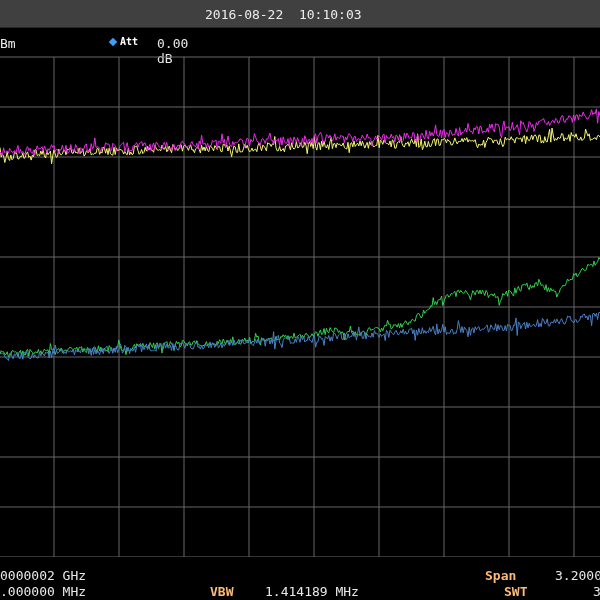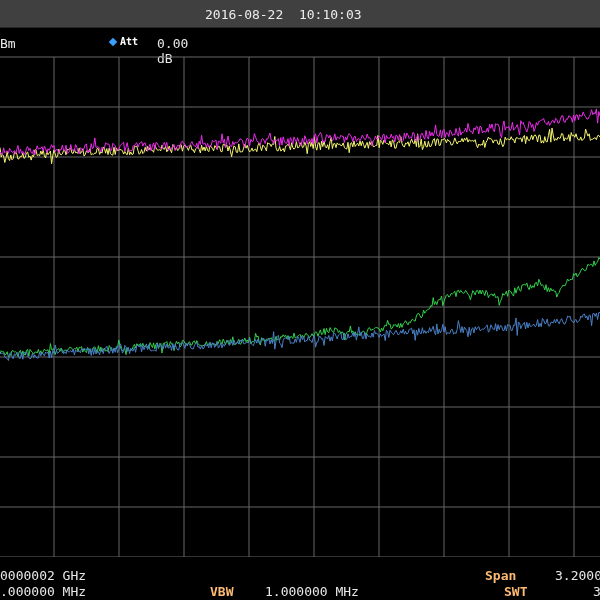--- a/index.html
+++ b/index.html
@@ -72,16 +72,16 @@
     <polyline fill="none" stroke="#4a80c6" stroke-width="1" points="0.0,353.3 1.2,353.2 2.4,353.3 3.6,353.2 4.8,357.0 6.0,357.9 7.2,358.5 8.4,360.5 9.6,353.5 10.8,352.9 12.0,356.2 13.2,358.7 14.4,353.8 15.6,355.5 16.8,352.3 18.0,353.2 19.2,358.4 20.4,358.3 21.6,352.4 22.8,359.3 24.0,352.2 25.2,353.4 26.4,351.7 27.6,355.7 28.8,357.6 30.0,358.9 31.2,358.0 32.4,353.5 33.6,357.5 34.8,354.8 36.0,357.3 37.2,358.0 38.4,357.8 39.6,352.1 40.8,355.9 42.0,352.6 43.2,354.1 44.4,355.9 45.6,352.0 46.8,353.3 48.0,352.2 49.2,358.1 50.4,351.2 51.6,357.9 52.8,350.4 54.0,353.5 55.2,345.0 56.4,350.3 57.6,353.4 58.8,352.2 60.0,350.8 61.2,349.5 62.4,349.6 63.6,353.7 64.8,351.7 66.0,353.7 67.2,349.7 68.4,352.0 69.6,351.7 70.8,350.6 72.0,352.2 73.2,349.0 74.4,355.0 75.6,349.9 76.8,351.6 78.0,350.8 79.2,350.8 80.4,352.8 81.6,348.6 82.8,349.9 84.0,349.3 85.2,349.0 86.4,350.0 87.6,347.6 88.8,353.9 90.0,348.4 91.2,355.5 92.4,348.1 93.6,354.5 94.8,348.4 96.0,354.0 97.2,349.9 98.4,351.7 99.6,354.9 100.8,349.2 102.0,347.9 103.2,353.6 104.4,349.0 105.6,348.2 106.8,346.2 108.0,350.3 109.2,353.5 110.4,350.4 111.6,347.4 112.8,353.3 114.0,347.9 115.2,352.3 116.4,346.4 117.6,352.7 118.8,350.2 120.0,343.6 121.2,345.7 122.4,353.1 123.6,351.2 124.8,345.4 126.0,346.8 127.2,351.5 128.4,347.4 129.6,353.7 130.8,348.3 132.0,350.8 133.2,350.8 134.4,347.3 135.6,352.3 136.8,345.5 138.0,345.1 139.2,347.0 140.4,344.4 141.6,351.7 142.8,345.7 144.0,349.6 145.2,346.6 146.4,343.9 147.6,349.6 148.8,344.6 150.0,350.0 151.2,350.9 152.4,350.3 153.6,350.7 154.8,350.0 156.0,351.3 157.2,343.5 158.4,347.5 159.6,343.4 160.8,344.8 162.0,348.8 163.2,349.1 164.4,342.9 165.6,348.1 166.8,344.2 168.0,347.9 169.2,347.8 170.4,345.4 171.6,350.4 172.8,343.4 174.0,349.2 175.2,344.4 176.4,347.5 177.6,350.0 178.8,349.9 180.0,343.2 181.2,344.8 182.4,342.5 183.6,344.7 184.8,348.4 186.0,343.3 187.2,345.7 188.4,343.1 189.6,343.9 190.8,347.9 192.0,348.7 193.2,349.0 194.4,345.6 195.6,343.4 196.8,342.0 198.0,347.3 199.2,346.4 200.4,349.1 201.6,345.4 202.8,348.8 204.0,348.0 205.2,343.9 206.4,346.0 207.6,344.9 208.8,347.8 210.0,341.9 211.2,347.8 212.4,342.9 213.6,343.3 214.8,347.3 216.0,344.4 217.2,341.9 218.4,348.0 219.6,346.5 220.8,342.9 222.0,347.9 223.2,344.3 224.4,346.2 225.6,342.9 226.8,341.9 228.0,340.0 229.2,345.4 230.4,344.4 231.6,340.6 232.8,345.4 234.0,340.2 235.2,343.4 236.4,343.9 237.6,341.6 238.8,344.1 240.0,339.9 241.2,341.8 242.4,339.0 243.6,343.5 244.8,343.9 246.0,342.2 247.2,342.6 248.4,342.6 249.6,338.3 250.8,342.5 252.0,344.5 253.2,345.7 254.4,343.2 255.6,339.4 256.8,343.2 258.0,339.1 259.2,343.2 260.4,343.4 261.6,338.6 262.8,338.8 264.0,338.5 265.2,346.2 266.4,340.1 267.6,340.8 268.8,338.1 270.0,344.1 271.2,339.5 272.4,343.5 273.6,331.7 274.8,349.1 276.0,341.1 277.2,336.5 278.4,335.3 279.6,343.1 280.8,344.1 282.0,347.7 283.2,340.4 284.4,338.0 285.6,337.9 286.8,337.5 288.0,339.6 289.2,336.4 290.4,343.4 291.6,342.9 292.8,343.0 294.0,343.2 295.2,339.0 296.4,342.3 297.6,336.3 298.8,338.4 300.0,342.4 301.2,336.2 302.4,339.6 303.6,336.3 304.8,342.0 306.0,340.5 307.2,340.5 308.4,336.0 309.6,340.2 310.8,340.4 312.0,342.6 313.2,338.1 314.4,334.9 315.6,347.2 316.8,342.1 318.0,341.7 319.2,336.4 320.4,336.5 321.6,339.3 322.8,338.7 324.0,345.4 325.2,336.6 326.4,337.3 327.6,338.9 328.8,335.4 330.0,341.2 331.2,336.9 332.4,340.9 333.6,333.2 334.8,333.2 336.0,335.9 337.2,339.0 338.4,335.1 339.6,334.0 340.8,332.9 342.0,339.4 343.2,339.7 344.4,332.9 345.6,339.8 346.8,339.1 348.0,333.7 349.2,337.9 350.4,336.6 351.6,336.7 352.8,332.8 354.0,336.6 355.2,332.7 356.4,340.1 357.6,333.6 358.8,326.9 360.0,336.0 361.2,331.9 362.4,338.5 363.6,338.3 364.8,332.3 366.0,339.1 367.2,334.1 368.4,336.5 369.6,336.0 370.8,337.5 372.0,333.0 373.2,337.2 374.4,330.6 375.6,333.8 376.8,333.1 378.0,334.7 379.2,337.4 380.4,333.8 381.6,336.4 382.8,335.2 384.0,333.9 385.2,340.6 386.4,330.4 387.6,331.8 388.8,337.4 390.0,330.2 391.2,332.3 392.4,333.4 393.6,334.8 394.8,332.1 396.0,330.4 397.2,333.0 398.4,335.0 399.6,333.5 400.8,330.8 402.0,333.2 403.2,329.2 404.4,334.2 405.6,331.4 406.8,334.1 408.0,333.2 409.2,329.3 410.4,329.1 411.6,328.1 412.8,333.9 414.0,329.7 415.2,340.4 416.4,330.0 417.6,335.2 418.8,328.4 420.0,333.0 421.2,333.8 422.4,327.7 423.6,333.3 424.8,330.5 426.0,333.3 427.2,331.4 428.4,332.6 429.6,327.6 430.8,331.6 432.0,329.2 433.2,326.3 434.4,332.3 435.6,334.8 436.8,323.9 438.0,334.0 439.2,329.3 440.4,332.8 441.6,330.2 442.8,324.3 444.0,332.0 445.2,326.7 446.4,334.5 447.6,332.5 448.8,333.2 450.0,333.3 451.2,329.4 452.4,329.5 453.6,334.2 454.8,332.5 456.0,333.6 457.2,329.3 458.4,320.6 459.6,326.5 460.8,332.5 462.0,326.5 463.2,332.8 464.4,327.0 465.6,329.0 466.8,330.5 468.0,336.8 469.2,327.2 470.4,335.3 471.6,328.9 472.8,327.8 474.0,332.8 475.2,326.7 476.4,329.7 477.6,327.6 478.8,326.5 480.0,330.6 481.2,330.2 482.4,328.8 483.6,329.4 484.8,327.9 486.0,326.4 487.2,324.9 488.4,332.2 489.6,330.7 490.8,324.8 492.0,327.1 493.2,329.1 494.4,329.7 495.6,323.6 496.8,331.2 498.0,324.7 499.2,329.6 500.4,325.4 501.6,326.0 502.8,330.4 504.0,330.7 505.2,325.6 506.4,331.0 507.6,324.4 508.8,325.6 510.0,325.1 511.2,330.6 512.4,330.2 513.6,325.1 514.8,325.4 516.0,317.9 517.2,335.5 518.4,321.9 519.6,323.1 520.8,328.7 522.0,325.5 523.2,324.0 524.4,322.4 525.6,329.0 526.8,322.3 528.0,327.9 529.2,323.3 530.4,326.5 531.6,326.0 532.8,324.9 534.0,324.4 535.2,326.7 536.4,325.2 537.6,319.6 538.8,327.0 540.0,323.4 541.2,326.7 542.4,318.4 543.6,319.8 544.8,323.6 546.0,323.3 547.2,318.9 548.4,325.8 549.6,326.1 550.8,322.4 552.0,322.1 553.2,322.9 554.4,319.5 555.6,323.0 556.8,318.9 558.0,321.7 559.2,323.8 560.4,320.3 561.6,318.6 562.8,321.7 564.0,324.1 565.2,323.7 566.4,320.5 567.6,315.9 568.8,317.2 570.0,316.2 571.2,320.8 572.4,321.0 573.6,323.0 574.8,320.4 576.0,319.5 577.2,322.6 578.4,321.2 579.6,320.4 580.8,316.0 582.0,317.4 583.2,314.5 584.4,314.0 585.6,318.0 586.8,316.1 588.0,320.0 589.2,315.1 590.4,315.5 591.6,325.7 592.8,313.8 594.0,313.3 595.2,316.4 596.4,313.2 597.6,319.5 598.8,312.5 600.0,312.6"></polyline>
   </svg>
 
 <div class="footer">
   <span class="f-text row1" style="left:0px">0000002 GHz</span>
   <span class="f-text f-label row1" style="left:485px">Span</span>
   <span class="f-text row1" style="left:555px">3.2000</span>
 
   <span class="f-text row2" style="left:0px">.000000 MHz</span>
   <span class="f-text f-label row2" style="left:210px">VBW</span>
-  <span class="f-text row2" style="left:265px">1.000000 MHz</span>
+  <span class="f-text row2" style="left:265px">1.414189 MHz</span>
   <span class="f-text f-label row2" style="left:504px">SWT</span>
   <span class="f-text row2" style="left:593px">3</span>
 </div>
 
 </body></html>

